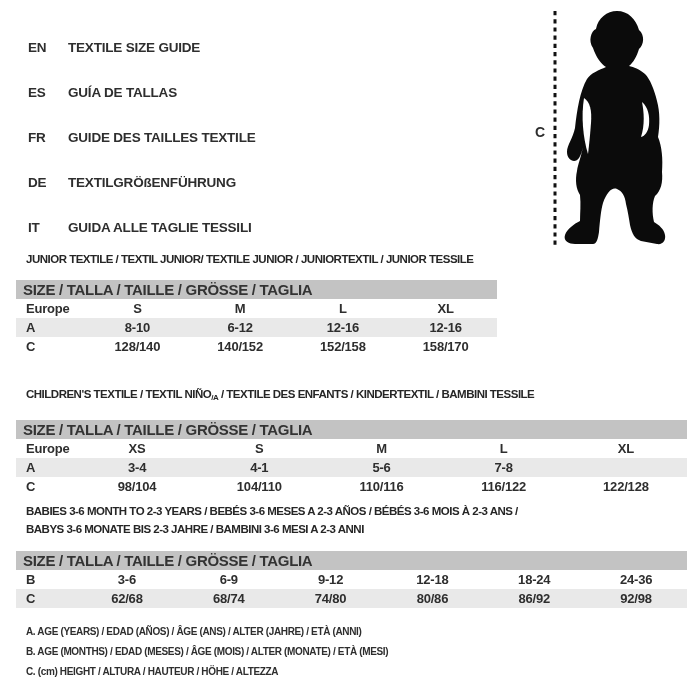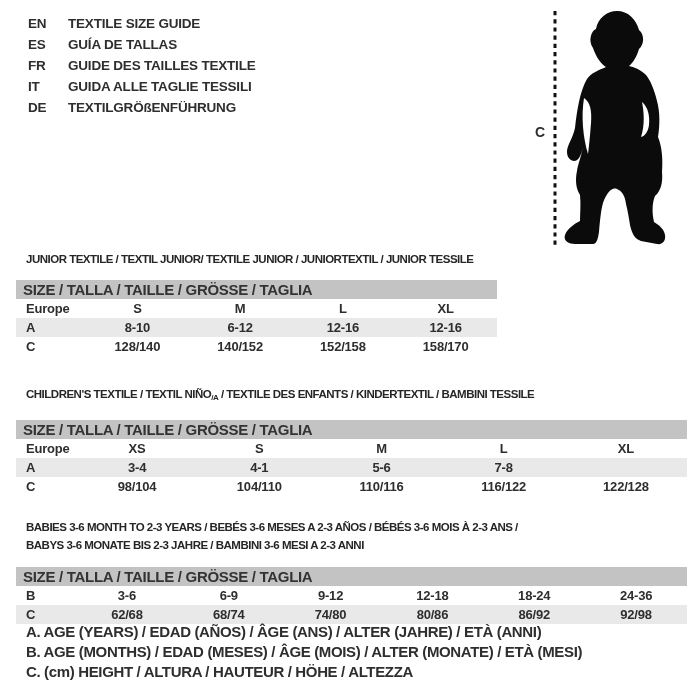--- a/index.html
+++ b/index.html
@@ -2,31 +2,31 @@
 <html><head>
 <meta charset="utf-8">
 <style>
   html,body{margin:0;padding:0;background:#fff;}
   .page{
     position:relative;width:700px;height:700px;background:#fff;overflow:hidden;
     font-family:"Liberation Sans",sans-serif;font-weight:700;color:#2e2e2e;
   }
   
   .lang-block{position:absolute;left:28px;top:13px;}
-  .lang-row{display:flex;line-height:21px;font-size:13.5px;letter-spacing:-0.2px;white-space:nowrap;}
+  .lang-row{display:flex;line-height:21px;font-size:13.5px;letter-spacing:-0.2px;white-space:nowrap;margin-top:24px;}
   .lang-code{width:40px;flex:0 0 40px;}
   
   .toddler-svg{position:absolute;left:562px;top:8px;}
   .dash-svg{position:absolute;left:552px;top:11px;}
   .c-label{position:absolute;left:535px;top:124px;font-size:14px;letter-spacing:0;}
   
   .size-section{position:absolute;left:16px;}
   .s1{top:252px;width:481px;}
   .s2{top:387px;width:671px;}
-  .s3{top:518px;width:671px;}
+  .s3{top:502px;width:671px;}
   .sec-title{margin:0 0 0 10px;font-size:11.5px;letter-spacing:-0.5px;white-space:nowrap;color:#262626;}
   .title-line{line-height:15px;}
   .s3 .title-line{line-height:18px;}
   .s1 .sec-title{margin-bottom:13px;}
   .s2 .sec-title{margin-bottom:15px;}
   .s3 .sec-title{margin-bottom:13px;}
   .sub{font-size:8px;vertical-align:-2px;}
   
   .table{width:100%;}
   .thead{
@@ -35,47 +35,47 @@
   }
   .trow{display:grid;height:19px;line-height:19px;font-size:13px;letter-spacing:-0.2px;}
   .cols4 .trow{grid-template-columns:70px repeat(4,1fr);}
   .cols5 .trow{grid-template-columns:60px repeat(5,1fr);}
   .cols6 .trow{grid-template-columns:60px repeat(6,1fr);}
   .trow.shaded{background:var(--shaded-bg,#e9e9e9);}
   .tlabel{padding-left:10px;text-align:left;}
   .tcell{text-align:center;}
   
   .notes{position:absolute;left:26px;top:622px;}
-  .note-line{font-size:15px;line-height:20px;letter-spacing:-0.35px;white-space:nowrap;}
+  .note-line{font-size:10px;line-height:20px;letter-spacing:-0.35px;white-space:nowrap;}
 </style>
 </head>
 <body>
 
 <div class="page" style="--header-bg: #c3c3c3; --shaded-bg: #e9e9e9; color: rgb(46, 46, 46);">
 
   <div class="lang-block">
       <div class="lang-row">
         <span class="lang-code">EN</span>
         <span class="lang-label">TEXTILE SIZE GUIDE</span>
       </div>
       <div class="lang-row">
         <span class="lang-code">ES</span>
         <span class="lang-label">GUÍA DE TALLAS</span>
       </div>
       <div class="lang-row">
         <span class="lang-code">FR</span>
         <span class="lang-label">GUIDE DES TAILLES TEXTILE</span>
       </div>
       <div class="lang-row">
+        <span class="lang-code">DE</span>
+        <span class="lang-label">TEXTILGRÖßENFÜHRUNG</span>
+      </div>
+      <div class="lang-row">
         <span class="lang-code">IT</span>
         <span class="lang-label">GUIDA ALLE TAGLIE TESSILI</span>
-      </div>
-      <div class="lang-row">
-        <span class="lang-code">DE</span>
-        <span class="lang-label">TEXTILGRÖßENFÜHRUNG</span>
       </div>
     </div>
 
   <span class="c-label">C</span>
 
   <svg class="dash-svg" width="6" height="235" aria-hidden="true">
     <line x1="3" y1="0" x2="3" y2="235" stroke="#111" stroke-width="3" stroke-dasharray="4.2,4"></line>
   </svg>
 
   <svg class="toddler-svg" width="130" height="240" viewBox="0 0 130 240" aria-hidden="true">

